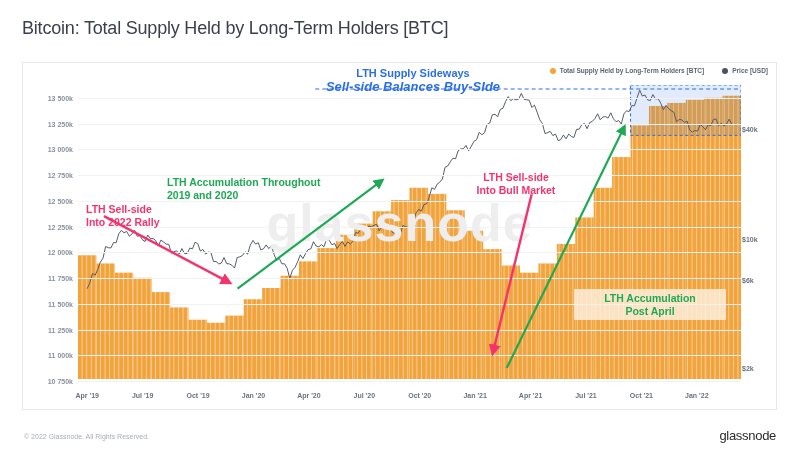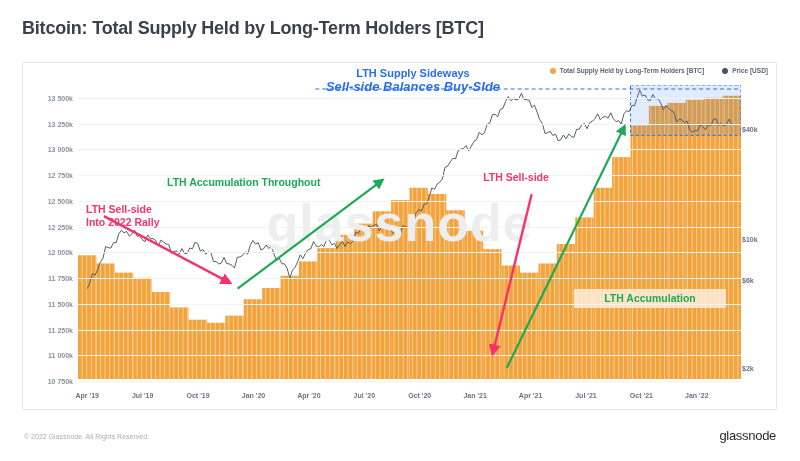--- a/index.html
+++ b/index.html
@@ -5,21 +5,21 @@
   html,body{margin:0;padding:0;}
   body{
     width:800px;height:461px;background:#ffffff;
     font-family:"Liberation Sans", sans-serif;
     overflow:hidden;position:relative;
   }
   #page{position:relative;width:800px;height:461px;}
 
   .page-title{
     position:absolute;left:22px;top:18px;
-    font-size:18px;font-weight:700;color:#3a414d;
+    font-size:18px;font-weight:400;color:#3a414d;
     letter-spacing:-0.2px;white-space:nowrap;
   }
 
   .chart-panel{
     position:absolute;left:22px;top:62px;width:755px;height:348px;
     border:1px solid #e8e8e8;background:#fff;box-sizing:border-box;
   }
 
   .legend{
     position:absolute;right:8px;top:4px;display:flex;gap:18px;align-items:center;
@@ -209,33 +209,36 @@
       </svg>
     </div>
 
     <div class="anno" style="left:63px;top:140px;">
       <div class="anno-line anno-pink">LTH Sell-side</div>
       <div class="anno-line anno-pink">Into 2022 Rally</div>
     </div>
 
     <div class="anno" style="left:144px;top:113px;text-align:left;width:230px;">
       <div class="anno-line anno-green">LTH Accumulation Throughout</div>
+      <div class="anno-line anno-green">2019 and 2020</div>
     </div>
 
     <div class="anno" style="left:270px;top:4px;text-align:center;width:240px;">
       <div class="anno-line anno-blue">LTH Supply Sideways</div>
       <div class="anno-blue-sub">Sell-side Balances Buy-SIde</div>
     </div>
 
     <div class="anno" style="left:418px;top:108px;text-align:center;width:150px;">
       <div class="anno-line anno-pink">LTH Sell-side</div>
+      <div class="anno-line anno-pink">Into Bull Market</div>
     </div>
 
     <div class="anno anno-box" style="left:551px;top:226px;width:136px;">
       <div class="anno-line anno-green">LTH Accumulation</div>
+      <div class="anno-line anno-green">Post April</div>
     </div>
 
   </div>
 
   <div class="footer-copy">© 2022 Glassnode. All Rights Reserved.</div>
   <div class="footer-logo">glassnode</div>
 
 </div>
 
 </body></html>

